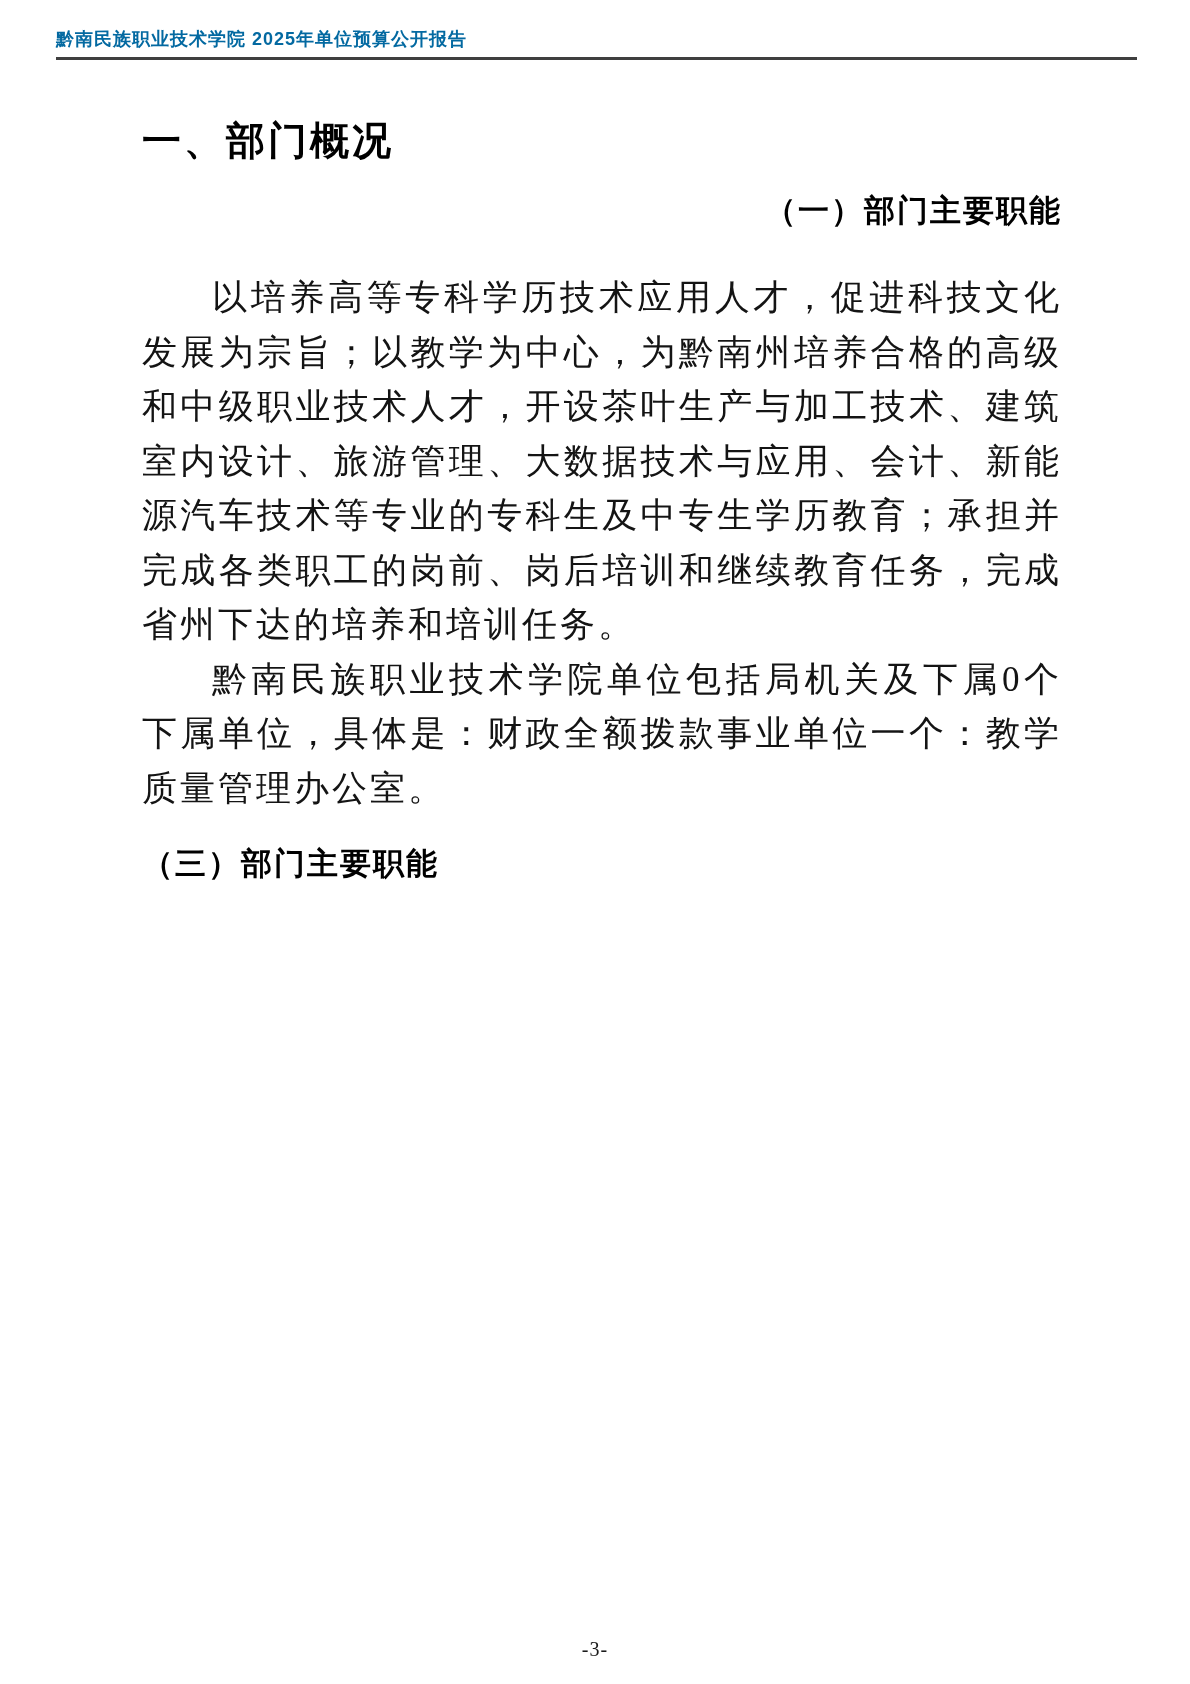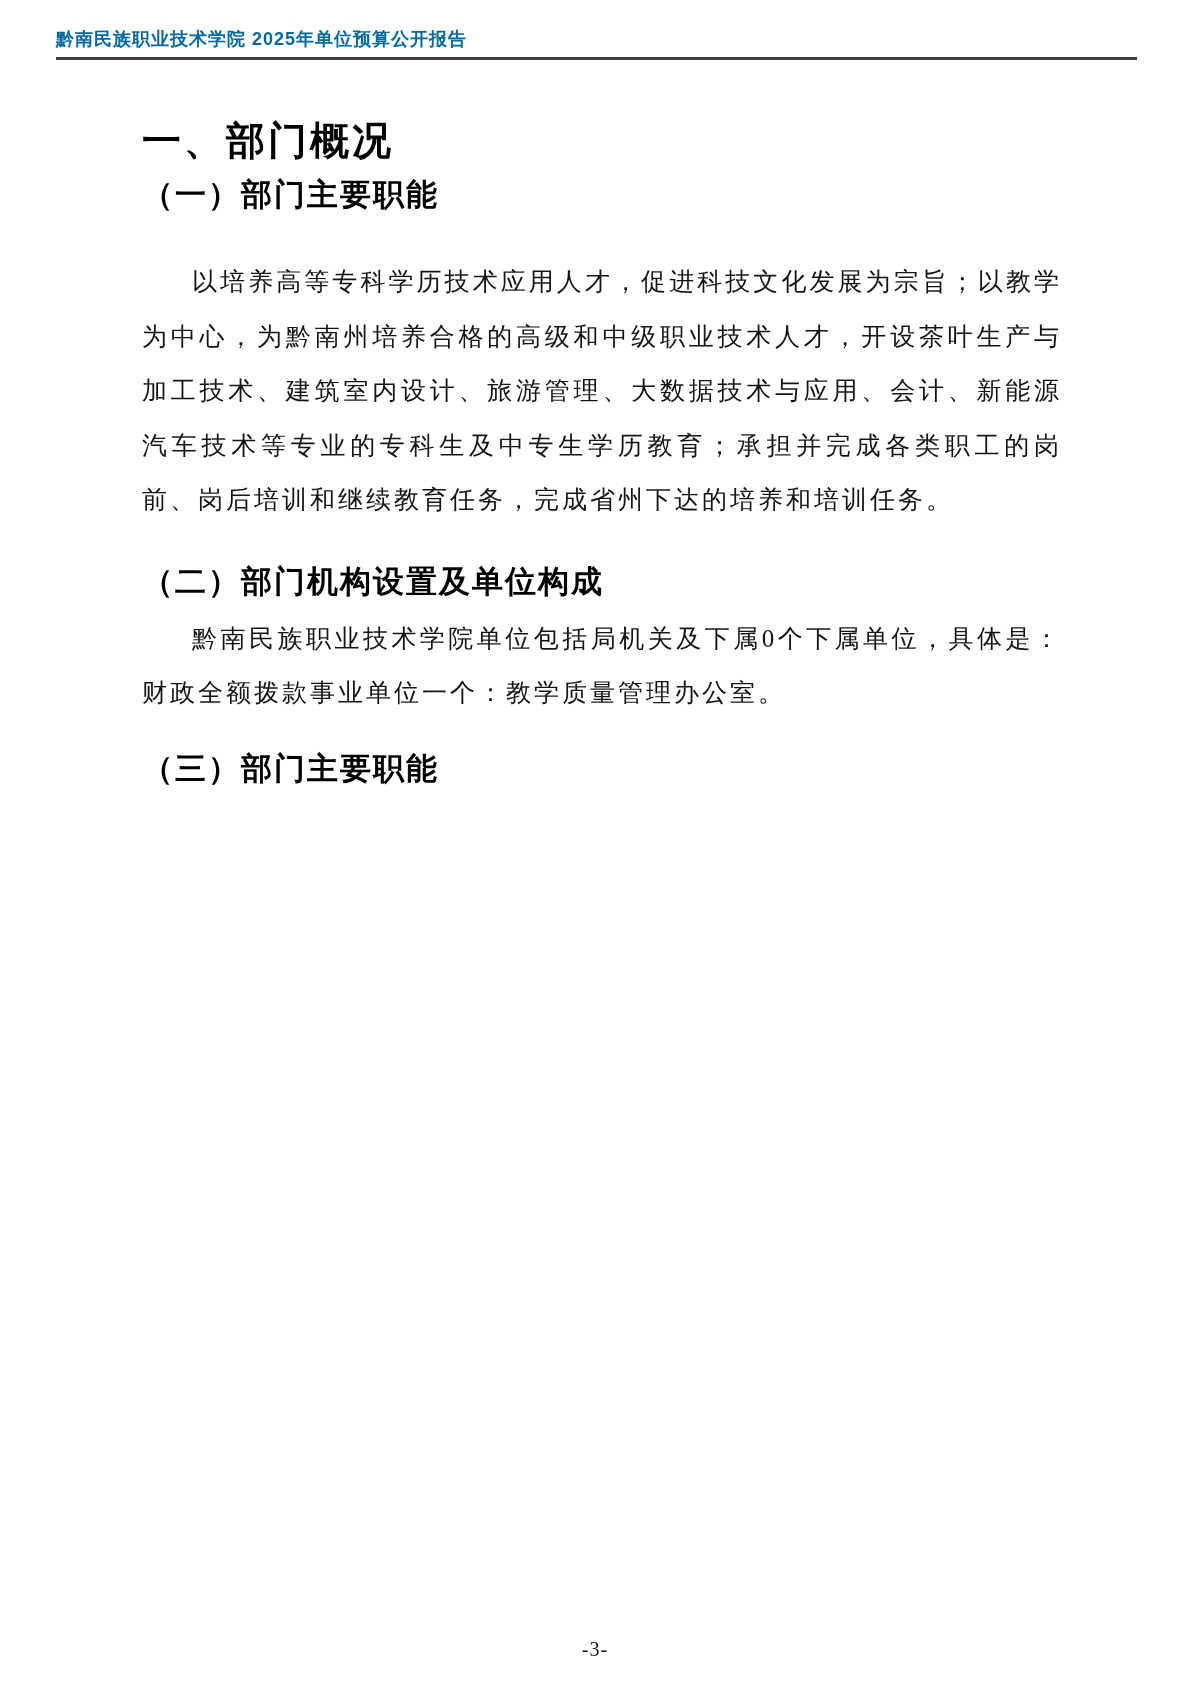--- a/index.html
+++ b/index.html
@@ -34,42 +34,42 @@
     height: 3px;
     background: #3f3f3f;
   }
   .doc {
     position: absolute;
     left: 142px;
     top: 118px;
     width: 920px;
   }
   h1.doc-title {
-    margin: 0 0 10px 0;
+    margin: 0 0 26px 0;
     font-family: "Liberation Sans", "DejaVu Sans", sans-serif;
     font-weight: 900;
     font-size: 39px;
     line-height: 1.2;
     letter-spacing: 3px;
     color: #000000;
   }
   h2.sec-heading {
     font-family: "Liberation Sans", "DejaVu Sans", sans-serif;
     font-weight: 700;
     font-size: 31px;
     line-height: 1.3;
     letter-spacing: 2px;
     color: #000000;
   }
-  h2.s1 { margin: 0 0 40px 0; }
+  h2.s1 { margin: 0 0 40px 0; text-align: right; }
   h2.s2 { margin: 34px 0 10px 0; }
   h2.s3 { margin: 28px 0 10px 0; }
   p.body-para {
     margin: 0;
-    font-size: 25px;
+    font-size: 35px;
     line-height: 54.5px;
     letter-spacing: 3px;
     text-align: justify;
     text-justify: inter-character;
     text-indent: 2em;
     color: #141414;
   }
   .page-num {
     position: absolute;
     left: 0;
@@ -91,21 +91,20 @@
   <div class="header-rule"></div>
 
   <main class="doc">
 
     <h1 class="doc-title">一、部门概况</h1>
 
     <h2 class="sec-heading s1">（一）部门主要职能</h2>
 
     <p class="body-para">以培养高等专科学历技术应用人才，促进科技文化发展为宗旨；以教学为中心，为黔南州培养合格的高级和中级职业技术人才，开设茶叶生产与加工技术、建筑室内设计、旅游管理、大数据技术与应用、会计、新能源汽车技术等专业的专科生及中专生学历教育；承担并完成各类职工的岗前、岗后培训和继续教育任务，完成省州下达的培养和培训任务。</p>
 
-    <h2 class="sec-heading s2">（二）部门机构设置及单位构成</h2>
 
     <p class="body-para">黔南民族职业技术学院单位包括局机关及下属0个下属单位，具体是：财政全额拨款事业单位一个：教学质量管理办公室。</p>
 
 
     <h2 class="sec-heading s3">（三）部门主要职能</h2>
 
 
   </main>
 
   <div class="page-num">-3-</div>

